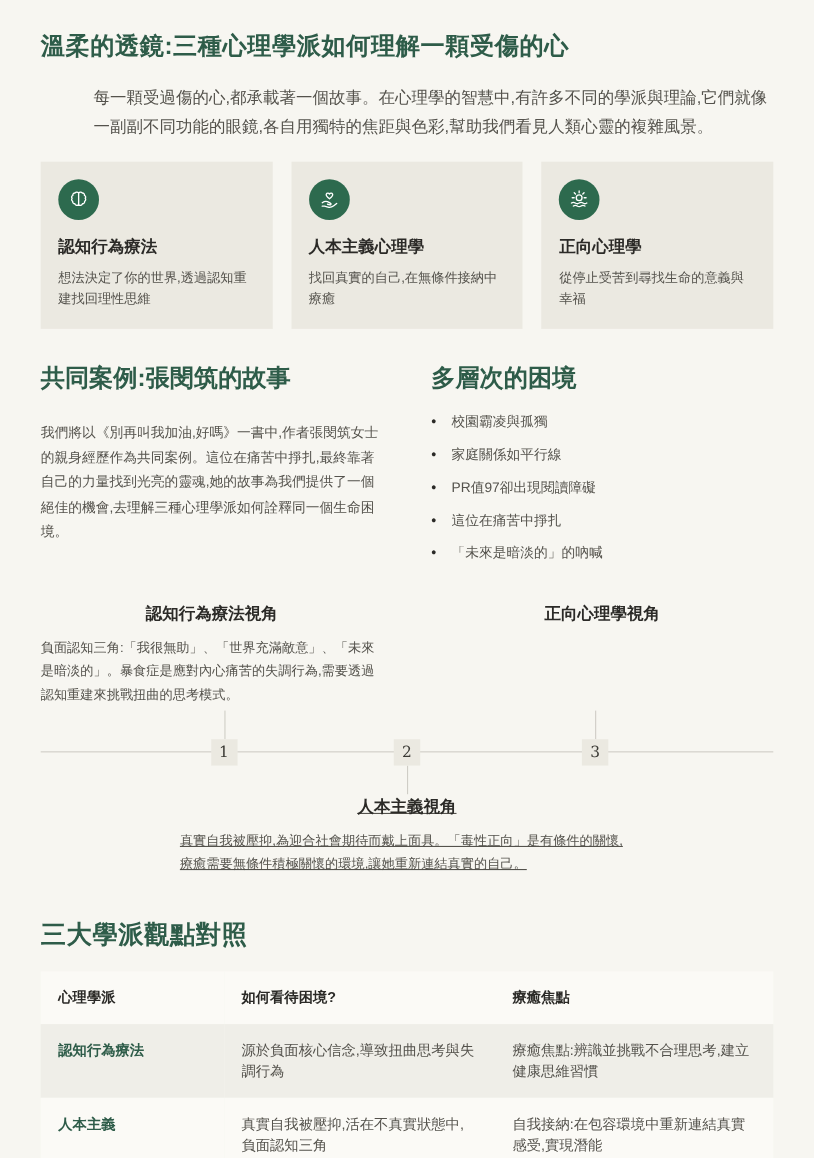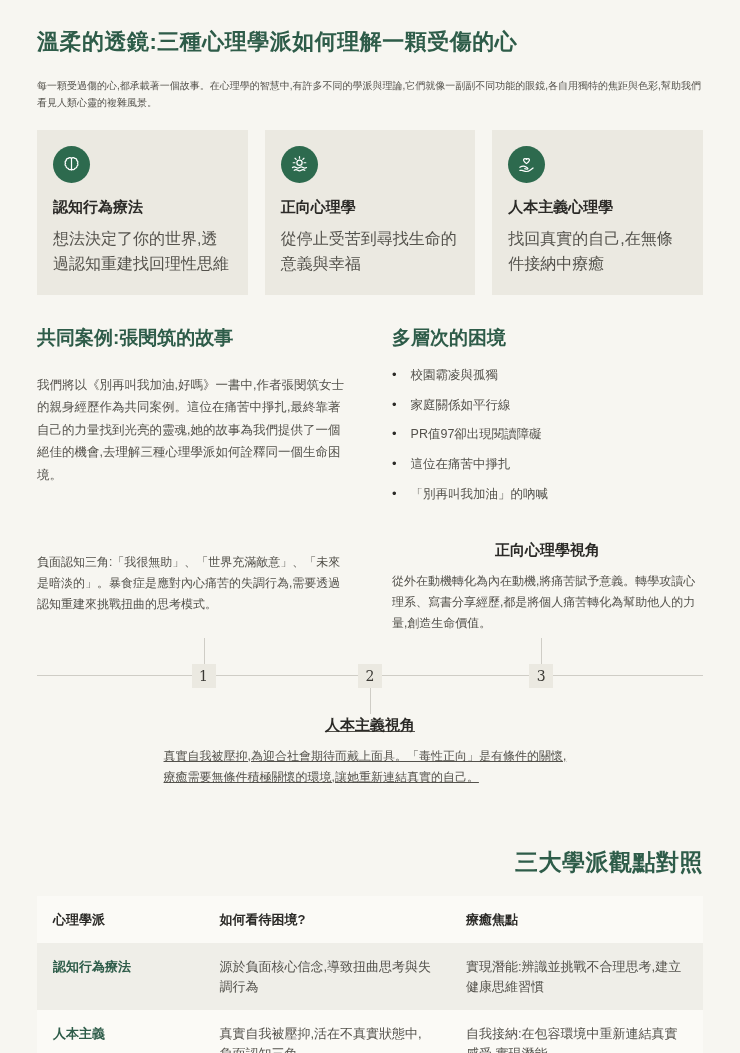--- a/index.html
+++ b/index.html
@@ -18,34 +18,34 @@
   *{box-sizing:border-box;margin:0;padding:0;}
   html,body{background:var(--page-bg);}
   body{
     width:740px;min-height:1053px;margin:0 auto;
     font-family:"Liberation Sans",sans-serif;color:var(--gray);
   }
   .page{padding:28px 37px 24px 37px;}
   h1.page-title{
     color:var(--green);font-size:22px;line-height:1.3;font-weight:bold;letter-spacing:.5px;
   }
-  p.intro{margin-top:20px;font-size:10px;line-height:1.75;color:var(--gray);}
+  p.intro{margin-top:20px;font-size:15px;line-height:1.75;color:var(--gray);margin-left:48px;}
   
   .cards{display:flex;gap:17px;margin-top:18px;}
   .card{flex:1;background:var(--card-bg);padding:16px 16px 18px 16px;}
   .icon-circle{
     width:37px;height:37px;border-radius:50%;background:var(--green-circle);
     display:flex;align-items:center;justify-content:center;
   }
   .icon-circle svg{width:21px;height:21px;}
   .card-title{margin-top:15px;font-size:15px;font-weight:bold;color:var(--ink);}
-  .card-desc{margin-top:9px;font-size:16px;line-height:1.6;color:var(--gray);}
+  .card-desc{margin-top:9px;font-size:12px;line-height:1.6;color:var(--gray);}
   
   .two-col{display:grid;grid-template-columns:1fr 1fr;gap:44px;margin-top:30px;}
-  h2.sec{color:var(--green);font-size:19px;font-weight:bold;}
+  h2.sec{color:var(--green);font-size:22px;font-weight:bold;}
   .two-col p{margin-top:23px;font-size:12.5px;line-height:1.8;}
   ul.dots{list-style:none;margin-top:15px;}
   ul.dots li{display:flex;gap:14px;font-size:12.5px;line-height:1.5;margin-bottom:11px;color:var(--gray);}
   ul.dots li .dot{color:#2b2a27;font-size:13px;line-height:1.4;}
   
   .persp-row{display:grid;grid-template-columns:1fr 1fr;gap:44px;margin-top:26px;}
   .persp h3,.persp-center h3{text-align:center;font-size:15px;font-weight:bold;color:var(--ink);}
   .persp p,.persp-center p{margin-top:11px;text-align:left;font-size:12px;line-height:1.75;color:var(--gray);}
   .timeline{position:relative;height:24px;margin-top:30px;}
   .tl-line{position:absolute;left:0;right:0;top:11px;height:1px;background:var(--line);}
@@ -56,21 +56,21 @@
   .tl-marker{
     position:absolute;top:0;width:24px;height:24px;transform:translateX(-50%);
     background:var(--card-bg);display:flex;align-items:center;justify-content:center;
     font-family:"DejaVu Serif",serif;font-size:14px;color:#3a3934;
   }
   .tl-marker.m1{left:25%;}
   .tl-marker.m2{left:50%;}
   .tl-marker.m3{left:75.7%;}
   .persp-center{width:62%;margin:28px auto 0 auto;text-decoration:underline;}
   
-  h2.big{margin-top:59px;color:var(--green);font-size:23px;font-weight:bold;letter-spacing:.5px;text-align:right;}
+  h2.big{margin-top:38px;color:var(--green);font-size:23px;font-weight:bold;letter-spacing:.5px;}
   table.compare{width:100%;margin-top:18px;border-collapse:collapse;}
   table.compare th,table.compare td{
     text-align:left;font-size:13px;padding:14px 16px;vertical-align:top;line-height:1.5;
   }
   table.compare th{background:var(--row-white);color:var(--ink);font-weight:bold;}
   table.compare tr.alt td{background:var(--row-alt);}
   table.compare tr.norm td{background:var(--row-white);}
   td.school{color:var(--green);font-weight:bold;}
   table.compare th:nth-child(1),table.compare td:nth-child(1){width:25%;}
   table.compare th:nth-child(2),table.compare td:nth-child(2){width:37%;}
@@ -88,48 +88,48 @@
     <div class="card">
       <div class="icon-circle">
         <svg viewBox="0 0 24 24" fill="none" stroke="#ffffff" stroke-width="1.4" stroke-linecap="round" stroke-linejoin="round">
           <path d="M12 5 C11 3.8 9 3.9 8.3 5.1 C6.8 4.9 5.7 6.2 6 7.5 C4.7 8 4.3 9.6 5.2 10.6 C4.3 11.6 4.6 13.2 5.8 13.8 C5.6 15.2 6.7 16.4 8.1 16.3 C8.4 17.6 9.9 18.3 11.1 17.7 C11.5 17.9 12 18 12 18"></path>
           <path d="M12 5 C13 3.8 15 3.9 15.7 5.1 C17.2 4.9 18.3 6.2 18 7.5 C19.3 8 19.7 9.6 18.8 10.6 C19.7 11.6 19.4 13.2 18.2 13.8 C18.4 15.2 17.3 16.4 15.9 16.3 C15.6 17.6 14.1 18.3 12.9 17.7 C12.5 17.9 12 18 12 18"></path>
           <path d="M12 5 V18"></path>
         </svg>
       </div>
       <div class="card-title">認知行為療法</div>
       <div class="card-desc">想法決定了你的世界,透過認知重建找回理性思維</div>
+    </div>
+    <div class="card">
+      <div class="icon-circle">
+        <svg viewBox="0 0 24 24" fill="none" stroke="#ffffff" stroke-width="1.4" stroke-linecap="round" stroke-linejoin="round">
+          <path d="M12 6.2 C11.2 4.9 9.3 5 8.7 6.3 C8.2 7.4 8.9 8.5 12 11 C15.1 8.5 15.8 7.4 15.3 6.3 C14.7 5 12.8 4.9 12 6.2 Z"></path>
+          <path d="M4.5 15.2 C7 13.4 9.5 13.5 11.5 14.8 L13.2 15.9 C14 16.4 13.5 17.6 12.5 17.4 L10 16.8"></path>
+          <path d="M4.5 18.8 H6.8 L10.5 19.8 C12.5 20.3 14.7 19.7 16.5 18.3 L19.5 16"></path>
+        </svg>
+      </div>
+      <div class="card-title">人本主義心理學</div>
+      <div class="card-desc">找回真實的自己,在無條件接納中療癒</div>
     </div>
     <div class="card">
       <div class="icon-circle">
         <svg viewBox="0 0 24 24" fill="none" stroke="#ffffff" stroke-width="1.4" stroke-linecap="round" stroke-linejoin="round">
           <circle cx="12" cy="10" r="3"></circle>
           <path d="M12 4.8 V3"></path>
           <path d="M6.8 10 H4.8"></path>
           <path d="M17.2 10 H19.2"></path>
           <path d="M8.2 6.2 L6.9 4.9"></path>
           <path d="M15.8 6.2 L17.1 4.9"></path>
           <path d="M4 15.5 q2 -1.4 4 0 t4 0 t4 0 t4 0"></path>
           <path d="M6 18.6 q2 -1.4 4 0 t4 0 t4 0"></path>
         </svg>
       </div>
       <div class="card-title">正向心理學</div>
       <div class="card-desc">從停止受苦到尋找生命的意義與幸福</div>
     </div>
-    <div class="card">
-      <div class="icon-circle">
-        <svg viewBox="0 0 24 24" fill="none" stroke="#ffffff" stroke-width="1.4" stroke-linecap="round" stroke-linejoin="round">
-          <path d="M12 6.2 C11.2 4.9 9.3 5 8.7 6.3 C8.2 7.4 8.9 8.5 12 11 C15.1 8.5 15.8 7.4 15.3 6.3 C14.7 5 12.8 4.9 12 6.2 Z"></path>
-          <path d="M4.5 15.2 C7 13.4 9.5 13.5 11.5 14.8 L13.2 15.9 C14 16.4 13.5 17.6 12.5 17.4 L10 16.8"></path>
-          <path d="M4.5 18.8 H6.8 L10.5 19.8 C12.5 20.3 14.7 19.7 16.5 18.3 L19.5 16"></path>
-        </svg>
-      </div>
-      <div class="card-title">人本主義心理學</div>
-      <div class="card-desc">找回真實的自己,在無條件接納中療癒</div>
-    </div>
   </div>
 
   <div class="two-col">
     <div class="col">
       <h2 class="sec">共同案例:張閔筑的故事</h2>
       <p>我們將以《別再叫我加油,好嗎》一書中,作者張閔筑女士的親身經歷作為共同案例。這位在痛苦中掙扎,最終靠著自己的力量找到光亮的靈魂,她的故事為我們提供了一個絕佳的機會,去理解三種心理學派如何詮釋同一個生命困境。</p>
     </div>
     <div class="col">
       <h2 class="sec">多層次的困境</h2>
       <ul class="dots">
@@ -144,33 +144,33 @@
         <li>
             <span class="dot">•</span>
             <span>PR值97卻出現閱讀障礙</span>
           </li>
         <li>
             <span class="dot">•</span>
             <span>這位在痛苦中掙扎</span>
           </li>
         <li>
             <span class="dot">•</span>
-            <span>「別再叫我加油」的吶喊</span>
+            <span>「未來是暗淡的」的吶喊</span>
           </li>
       </ul>
     </div>
   </div>
 
   <div class="persp-row">
     <div class="persp">
+      <h3>認知行為療法視角</h3>
       <p>負面認知三角:「我很無助」、「世界充滿敵意」、「未來是暗淡的」。暴食症是應對內心痛苦的失調行為,需要透過認知重建來挑戰扭曲的思考模式。</p>
     </div>
     <div class="persp">
       <h3>正向心理學視角</h3>
-      <p>從外在動機轉化為內在動機,將痛苦賦予意義。轉學攻讀心理系、寫書分享經歷,都是將個人痛苦轉化為幫助他人的力量,創造生命價值。</p>
     </div>
   </div>
 
   <div class="timeline">
     <div class="tl-line"></div>
     <div class="tl-conn up1"></div>
     <div class="tl-conn up3"></div>
     <div class="tl-conn down2"></div>
     <div class="tl-marker m1">1</div>
     <div class="tl-marker m2">2</div>
@@ -189,21 +189,21 @@
       <tr>
         <th>心理學派</th>
         <th>如何看待困境?</th>
         <th>療癒焦點</th>
       </tr>
     </thead>
     <tbody>
       <tr class="alt">
         <td class="school">認知行為療法</td>
         <td>源於負面核心信念,導致扭曲思考與失調行為</td>
-        <td>實現潛能:辨識並挑戰不合理思考,建立健康思維習慣</td>
+        <td>療癒焦點:辨識並挑戰不合理思考,建立健康思維習慣</td>
       </tr>
       <tr class="norm">
         <td class="school">人本主義</td>
         <td>真實自我被壓抑,活在不真實狀態中,負面認知三角</td>
         <td>自我接納:在包容環境中重新連結真實感受,實現潛能</td>
       </tr>
       <tr class="alt">
         <td class="school">正向心理學</td>
         <td>缺乏幸福感、個人優勢與生命意義</td>
         <td>發掘優勢與意義:從治療痛苦轉向建立幸福與價值</td>

